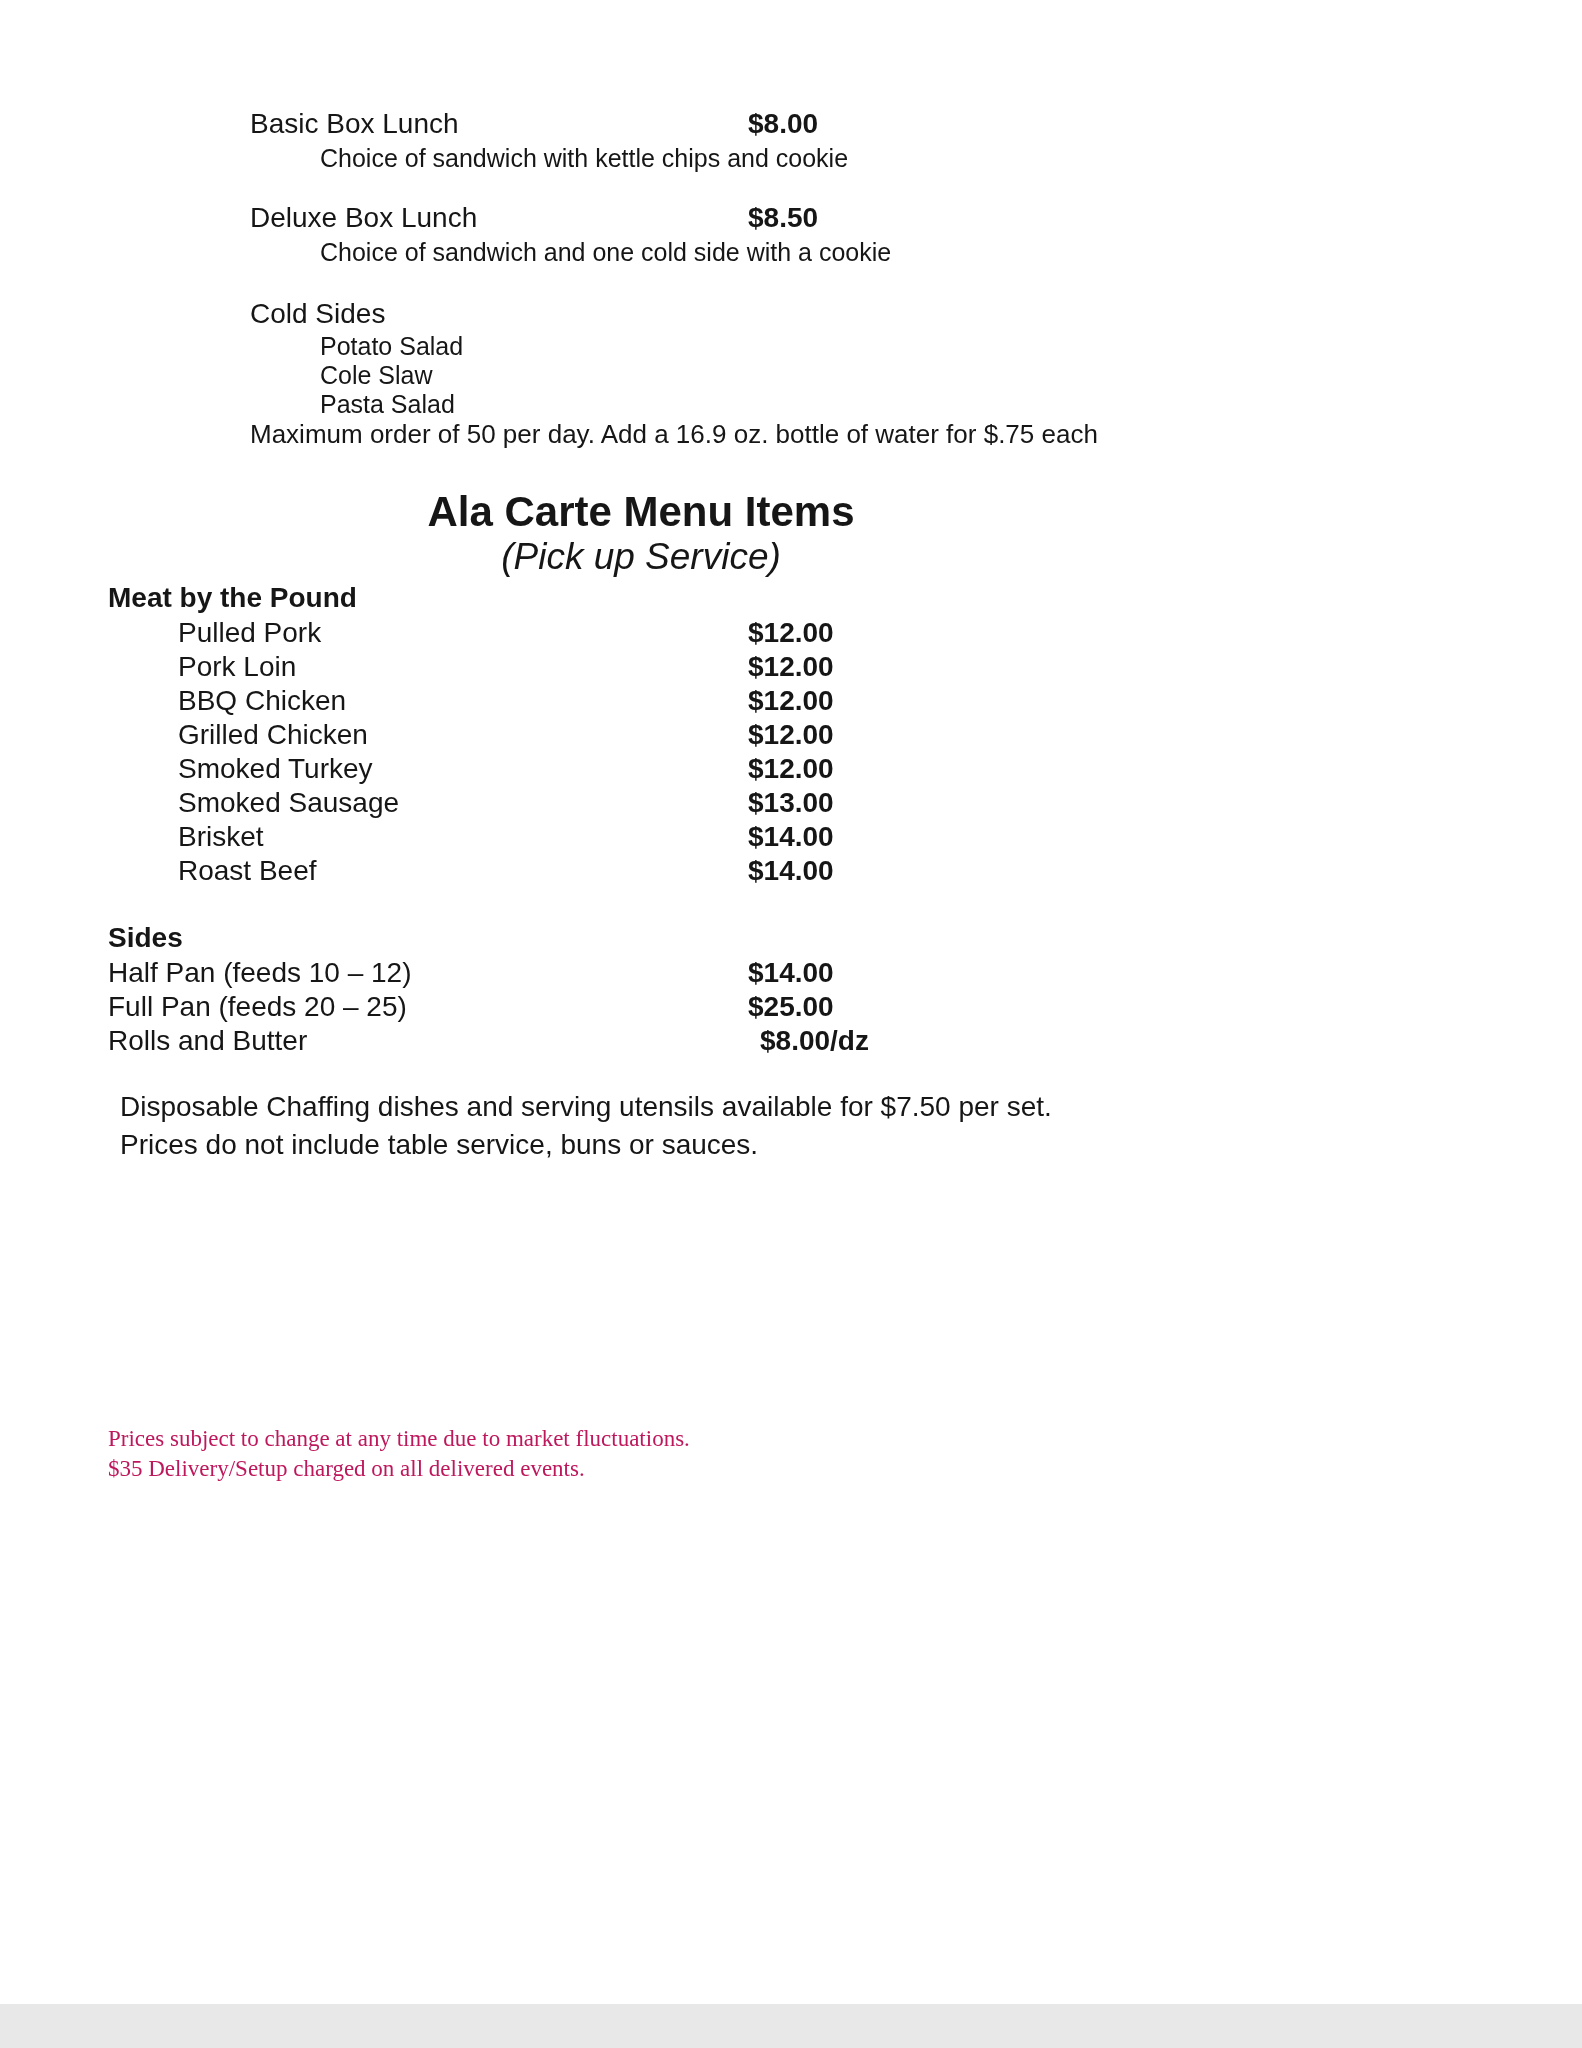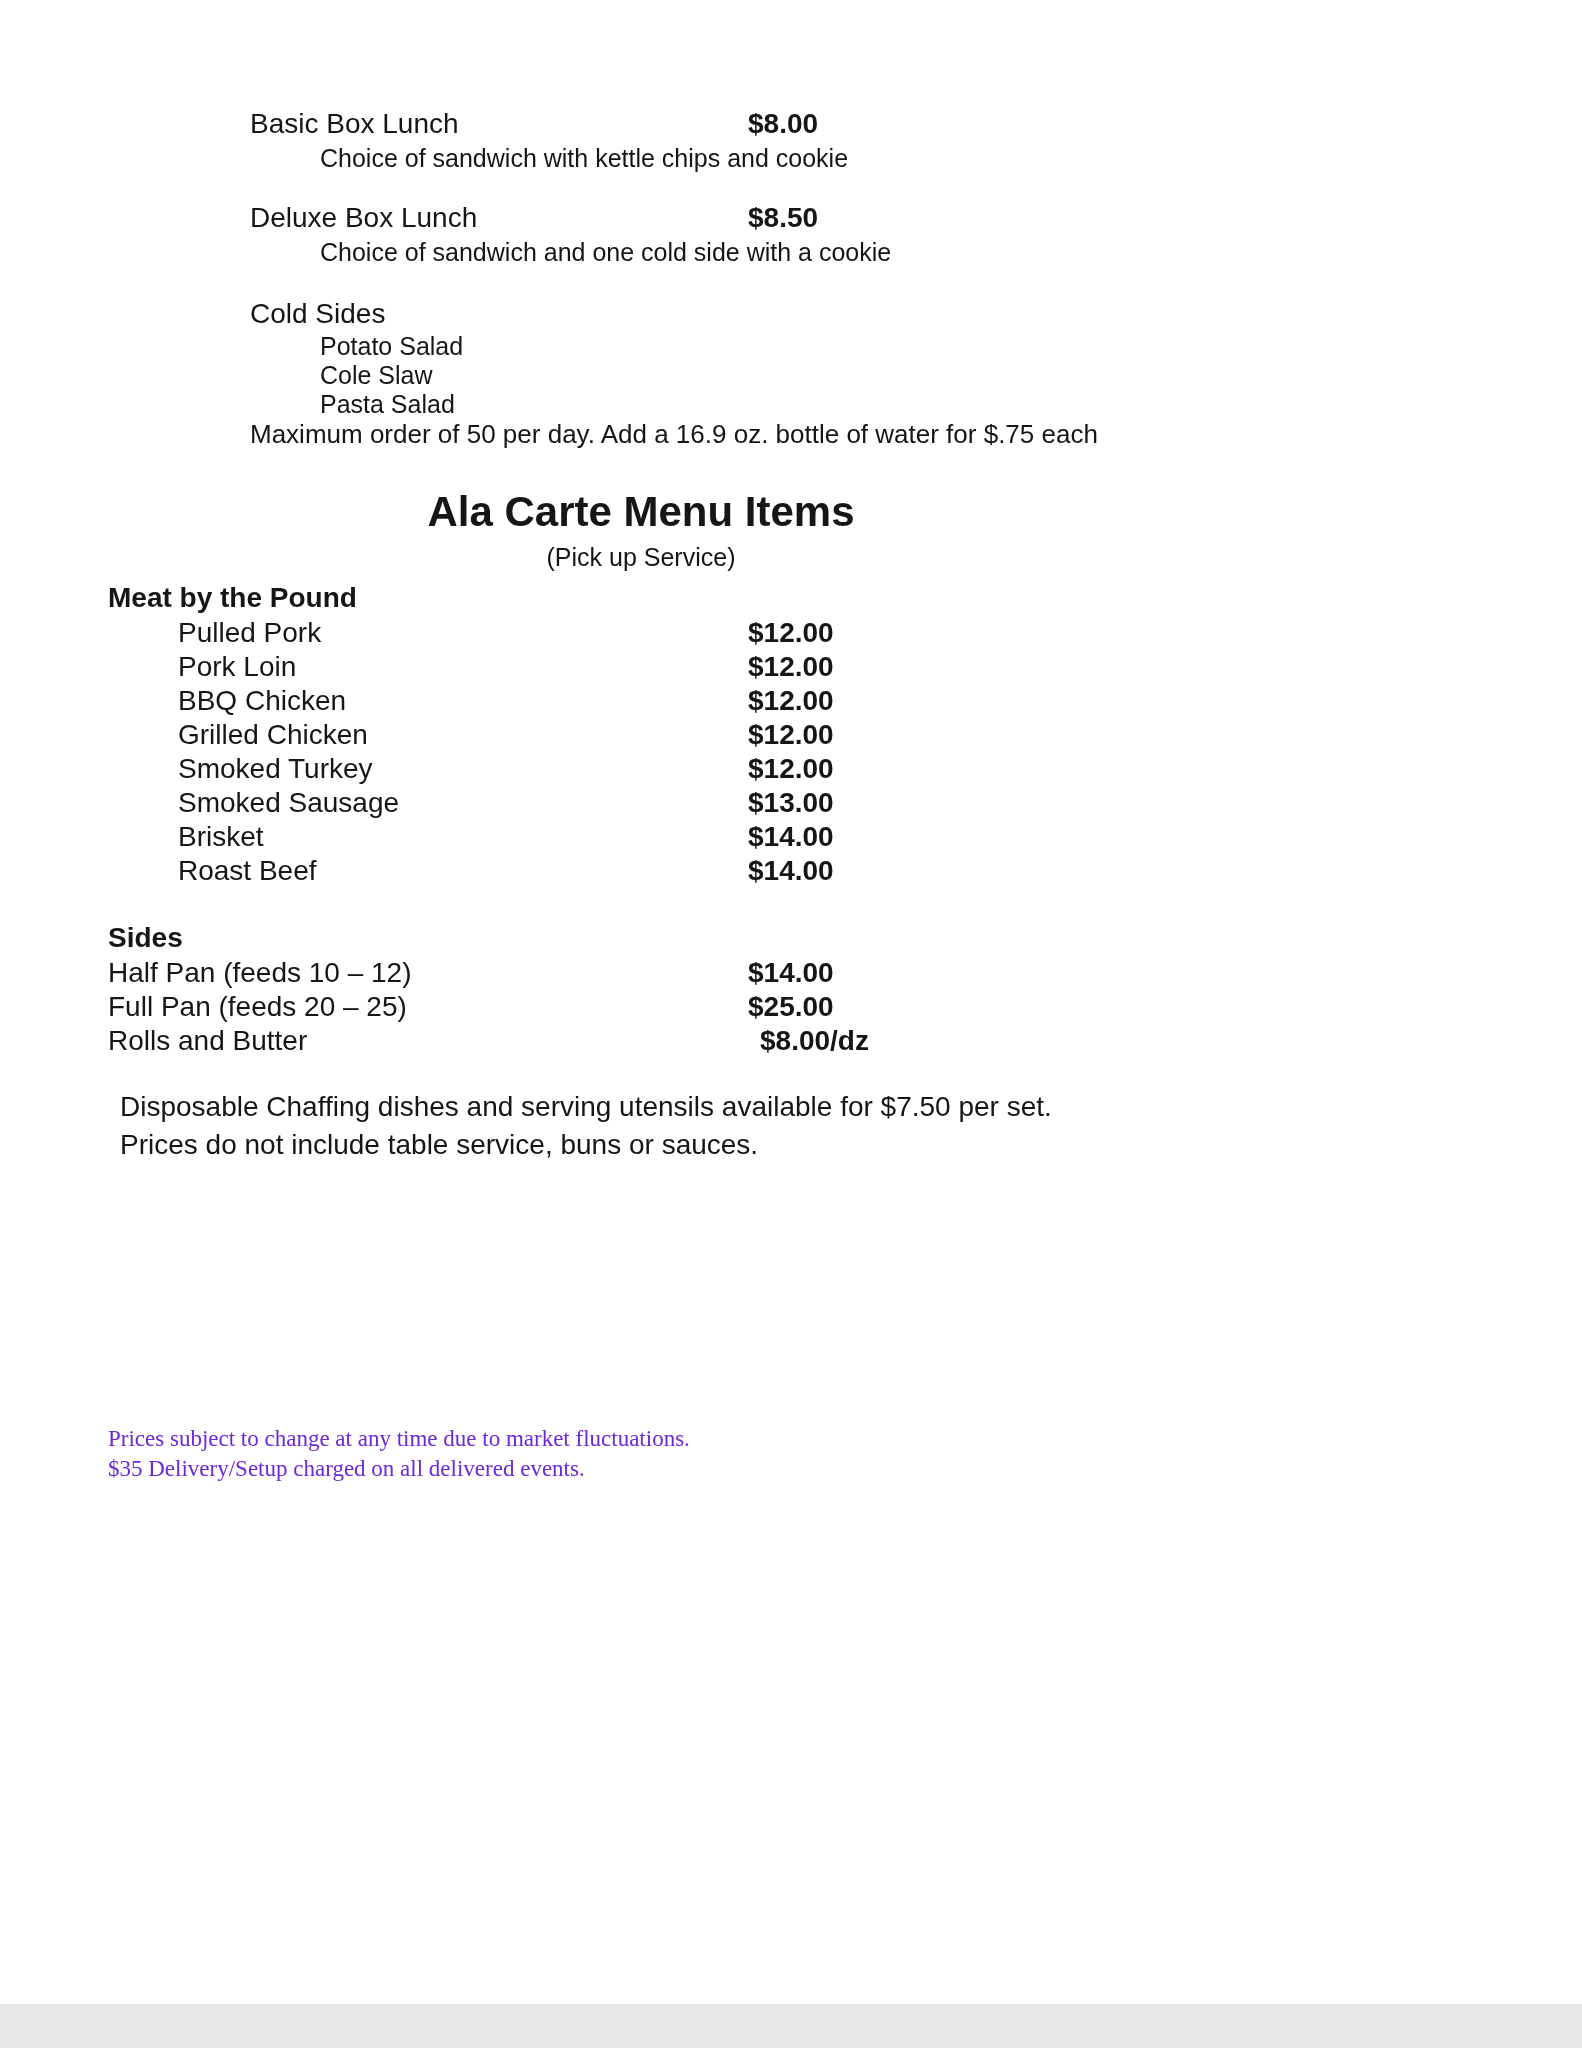--- a/index.html
+++ b/index.html
@@ -68,22 +68,23 @@
     margin-left: 108px;
     text-align: center;
     margin-top: 36px;
   }
   .big-title {
     font-size: 42px;
     font-weight: bold;
     line-height: 52px;
   }
   .subtitle {
-    font-size: 25px;
+    font-size: 37px;
     line-height: 38px;
+    font-style: italic;
   }
 
   .bold-head {
     font-weight: bold;
     font-size: 28px;
     line-height: 36px;
   }
   .meat-head { margin-top: 4px; }
   .meat-row {
     font-size: 28px;
@@ -102,21 +103,21 @@
     font-size: 28px;
     line-height: 38px;
   }
   .footer {
     position: absolute;
     left: 108px;
     top: 1424px;
     font-family: "Liberation Serif", serif;
     font-size: 23px;
     line-height: 30px;
-    color: #6d28d9;
+    color: #be185d;
   }
 </style>
 </head>
 <body>
 
 <div class="page">
   <div class="content">
 
     <section>
       <div class="row indent-1 item-head">

